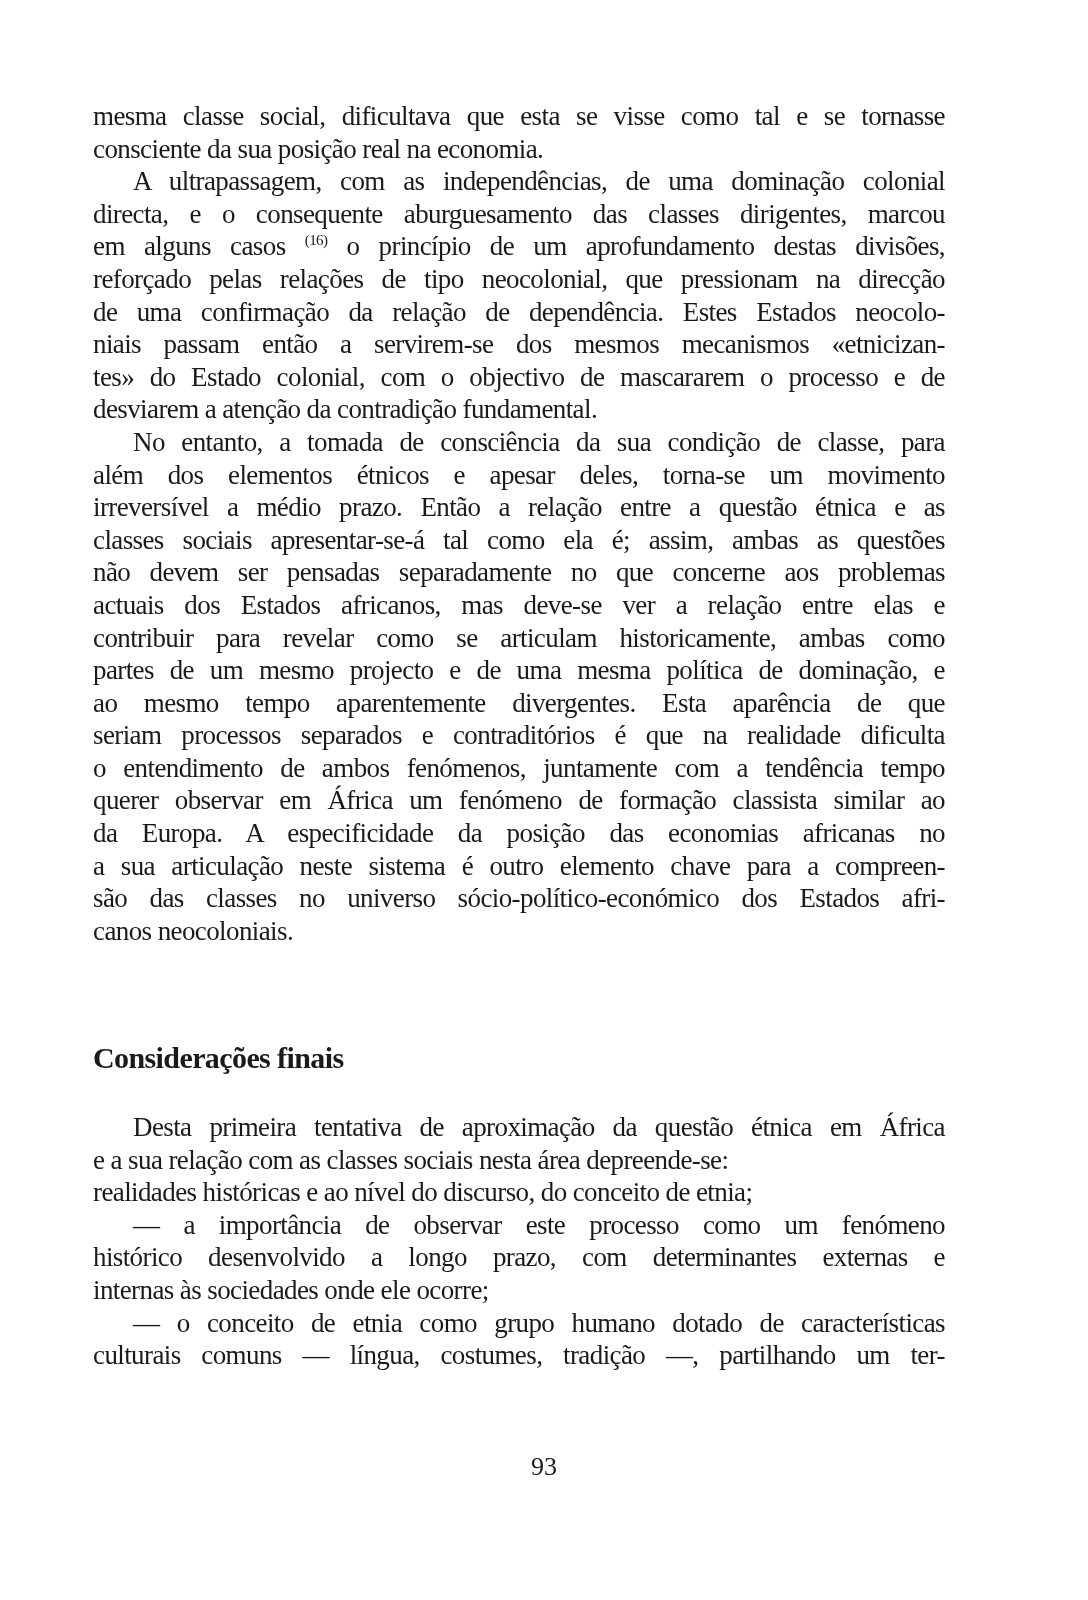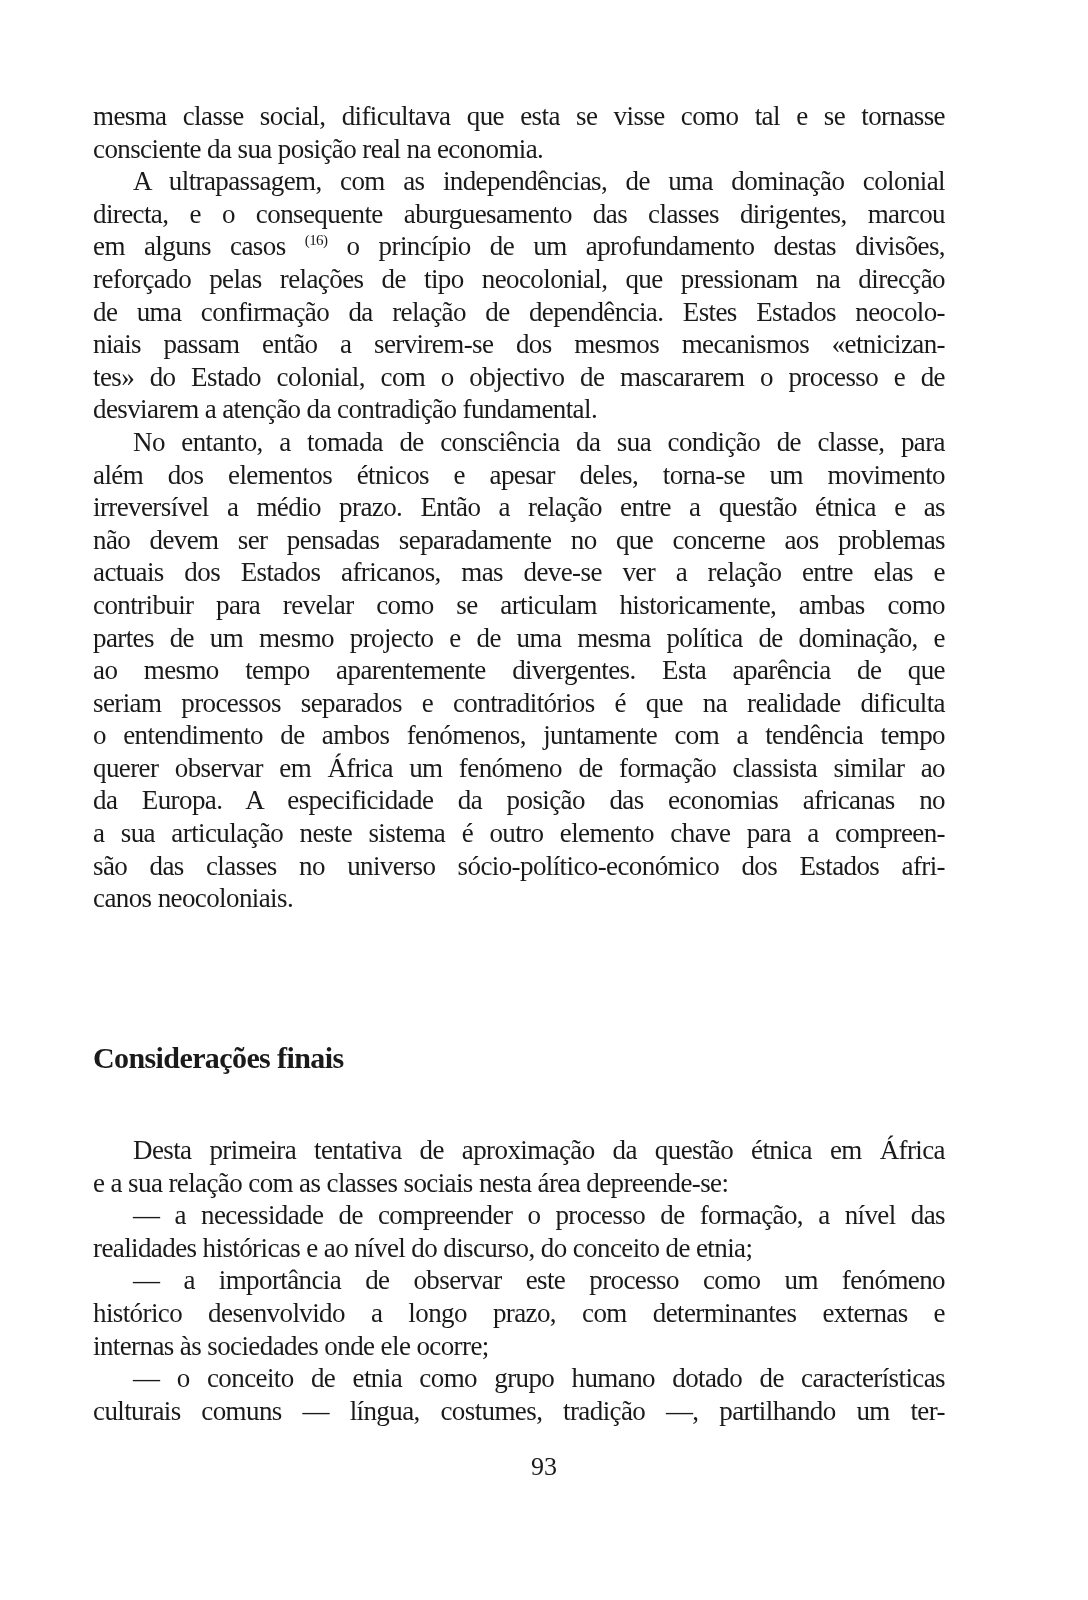--- a/index.html
+++ b/index.html
@@ -14,21 +14,21 @@
     white-space:nowrap; letter-spacing:-0.6px;
     transform-origin:left center;
   }
   .justify { text-align:justify; text-align-last:justify; }
   .indent { padding-left:40px; }
   .heading {
     position:absolute; left:93px; top:1038px;
     font-size:30px; font-weight:bold; letter-spacing:-0.6px;
     line-height:40px; white-space:nowrap;
   }
-  .section2 { position:absolute; left:93px; top:1111px; width:852px;margin-top:23px; }
+  .section2 { position:absolute; left:93px; top:1111px; width:852px; }
   sup { font-size:15px; line-height:0; vertical-align:10px; }
   .pagenum {
     position:absolute; left:0; width:1088px; top:1452px; text-align:center;
     font-size:26px;
   }
 </style>
 </head>
 <body>
 
 <div class="page">
@@ -38,40 +38,40 @@
   <span class="line justify">directa, e o consequente aburguesamento das classes dirigentes, marcou</span>
   <span class="line justify"><span>em alguns casos </span><sup>(16)</sup><span> o princípio de um aprofundamento destas divisões,</span></span>
   <span class="line justify">reforçado pelas relações de tipo neocolonial, que pressionam na direcção</span>
   <span class="line justify">de uma confirmação da relação de dependência. Estes Estados neocolo-</span>
   <span class="line justify">niais passam então a servirem-se dos mesmos mecanismos «etnicizan-</span>
   <span class="line justify">tes» do Estado colonial, com o objectivo de mascararem o processo e de</span>
   <span class="line">desviarem a atenção da contradição fundamental.</span>
   <span class="line justify indent">No entanto, a tomada de consciência da sua condição de classe, para</span>
   <span class="line justify">além dos elementos étnicos e apesar deles, torna-se um movimento</span>
   <span class="line justify">irreversível a médio prazo. Então a relação entre a questão étnica e as</span>
+  <span class="line justify">classes sociais apresentar-se-á tal como ela é; assim, ambas as questões</span>
   <span class="line justify">não devem ser pensadas separadamente no que concerne aos problemas</span>
   <span class="line justify">actuais dos Estados africanos, mas deve-se ver a relação entre elas e</span>
   <span class="line justify">contribuir para revelar como se articulam historicamente, ambas como</span>
   <span class="line justify">partes de um mesmo projecto e de uma mesma política de dominação, e</span>
   <span class="line justify">ao mesmo tempo aparentemente divergentes. Esta aparência de que</span>
   <span class="line justify">seriam processos separados e contraditórios é que na realidade dificulta</span>
   <span class="line justify">o entendimento de ambos fenómenos, juntamente com a tendência tempo</span>
   <span class="line justify">querer observar em África um fenómeno de formação classista similar ao</span>
   <span class="line justify">da Europa. A especificidade da posição das economias africanas no</span>
   <span class="line justify">a sua articulação neste sistema é outro elemento chave para a compreen-</span>
   <span class="line justify">são das classes no universo sócio-político-económico dos Estados afri-</span>
   <span class="line">canos neocoloniais.</span>
 </div>
 
 <div class="heading">Considerações finais</div>
 
 <div class="section2">
   <span class="line justify indent">Desta primeira tentativa de aproximação da questão étnica em África</span>
   <span class="line">e a sua relação com as classes sociais nesta área depreende-se:</span>
-  <span class="line justify indent">— a necessidade de compreender o processo de formação, a nível das</span>
   <span class="line">realidades históricas e ao nível do discurso, do conceito de etnia;</span>
   <span class="line justify indent">— a importância de observar este processo como um fenómeno</span>
   <span class="line justify">histórico desenvolvido a longo prazo, com determinantes externas e</span>
   <span class="line">internas às sociedades onde ele ocorre;</span>
   <span class="line justify indent">— o conceito de etnia como grupo humano dotado de características</span>
   <span class="line justify">culturais comuns — língua, costumes, tradição —, partilhando um ter-</span>
 </div>
 
 <div class="pagenum">93</div>
 

